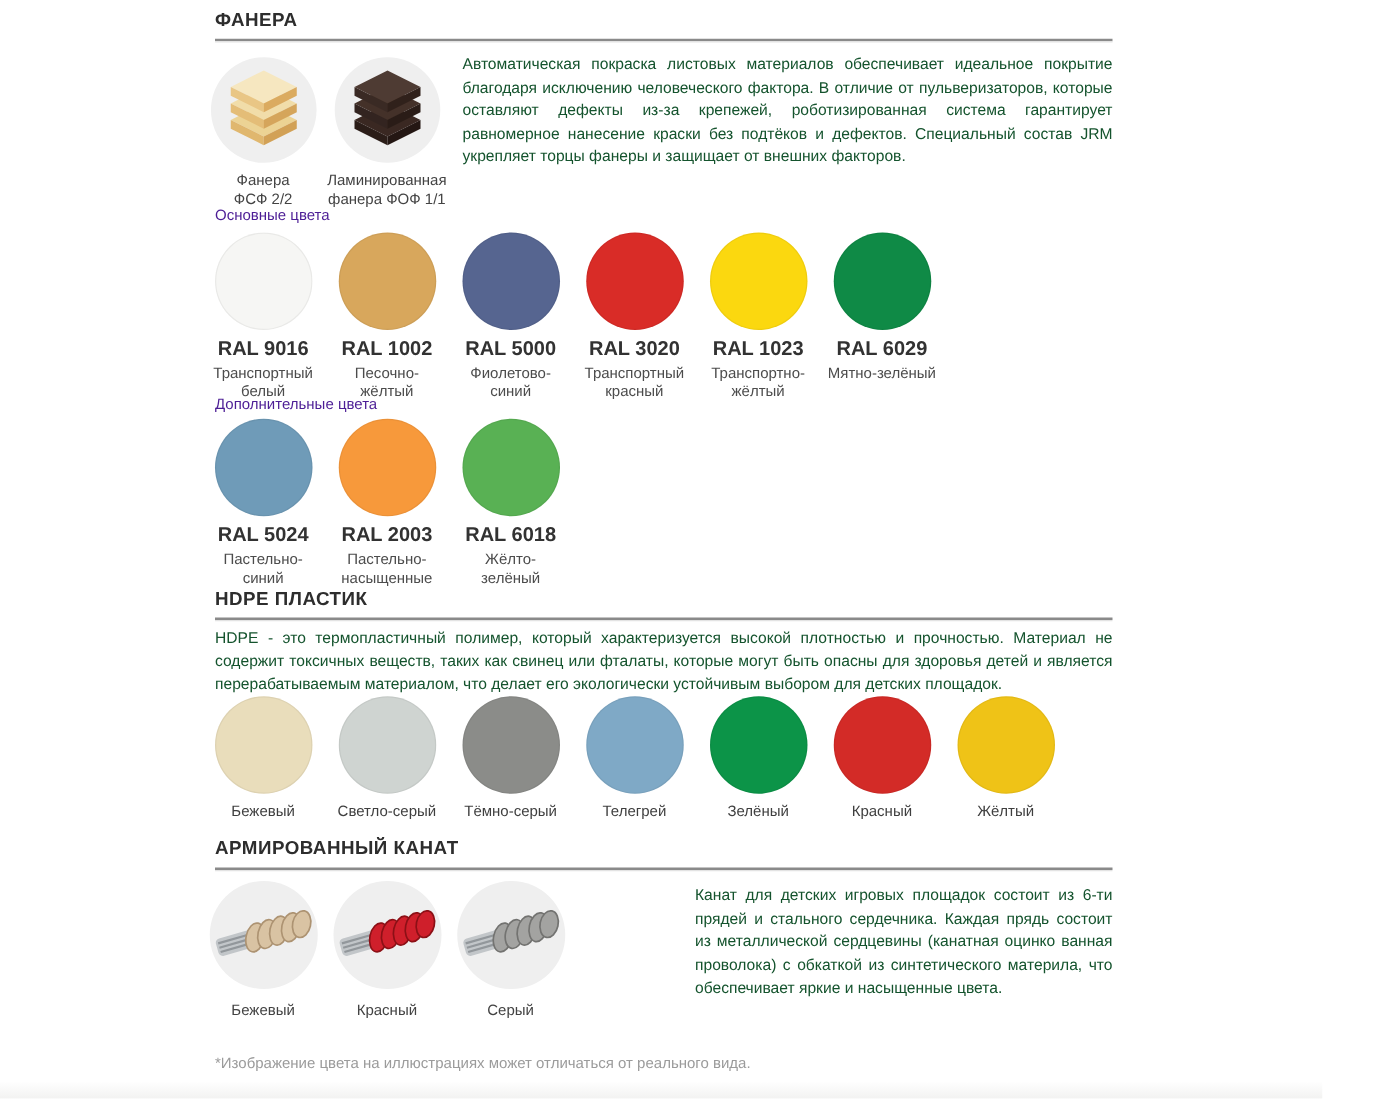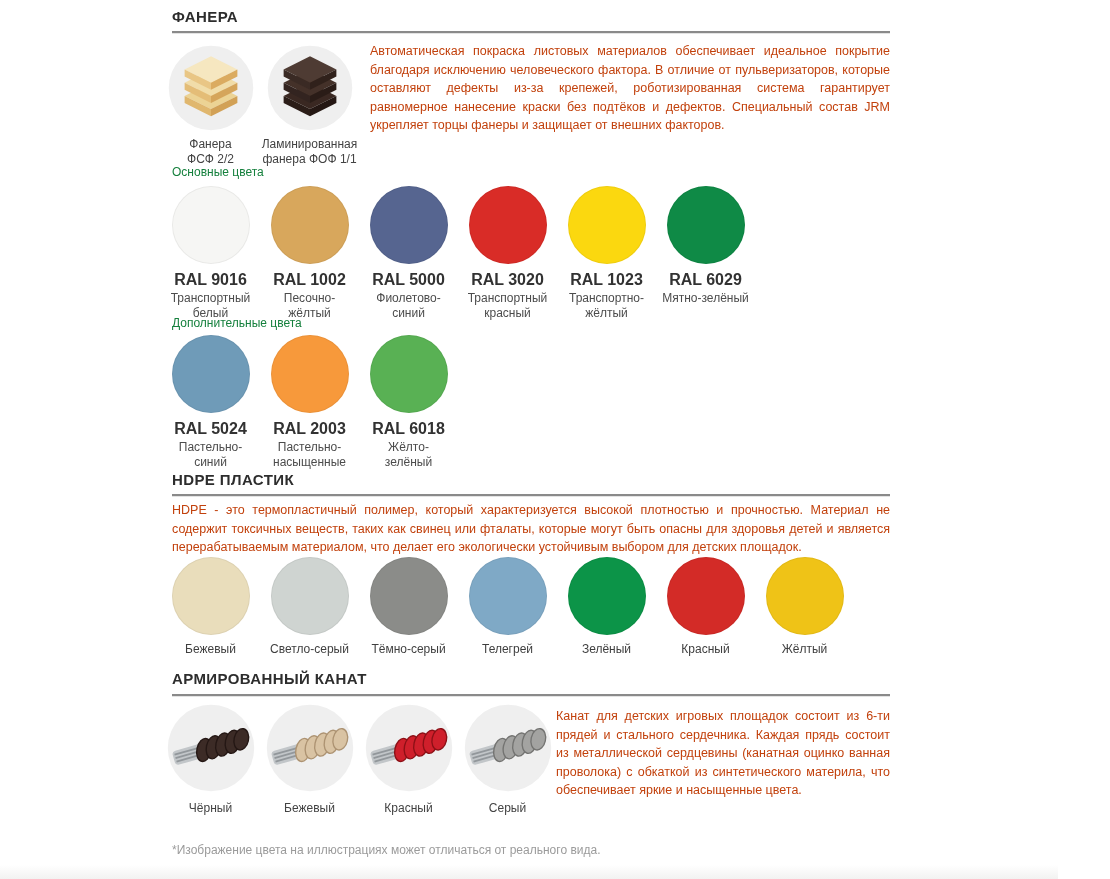--- a/index.html
+++ b/index.html
@@ -4,22 +4,22 @@
 <style>
   html,body{margin:0;padding:0;}
   body{font-family:"Liberation Sans",sans-serif;background:#ffffff;}
   .page{position:relative;width:1058px;height:879px;background:#ffffff;overflow:hidden;}
   .page::after{content:"";position:absolute;left:0;right:0;bottom:0;height:14px;
     background:linear-gradient(to bottom,rgba(255,255,255,0),#f2f2f1);}
   .content{position:absolute;left:172px;top:0;width:718px;height:879px;}
 
   .sec-title{position:absolute;font-size:15px;font-weight:bold;color:#2d2d2d;letter-spacing:.4px;}
   .sec-rule{position:absolute;width:718px;height:0;border-top:2px solid #8a8a8a;border-bottom:1px solid #e3e3e3;}
-  .para{position:absolute;font-size:12.5px;line-height:1.48;color:#c2410c;text-align:justify;}
-  .subtitle{position:absolute;font-size:12px;color:#15803d;}
+  .para{position:absolute;font-size:12.5px;line-height:1.48;color:#14532d;text-align:justify;}
+  .subtitle{position:absolute;font-size:12px;color:#4c1d95;}
 
   .row{position:absolute;left:-11px;display:flex;}
   .col{width:99px;text-align:center;}
 
   .photo-circle{width:88px;height:88px;border-radius:50%;margin:0 auto;display:block;}
   .fig-label{margin-top:5px;font-size:12px;line-height:1.25;color:#434343;}
 
   .swatch-circle{width:78px;height:78px;border-radius:50%;margin:0 auto 7px;
     box-shadow:inset 0 0 0 1px rgba(0,0,0,.05);}
   .swatch-code{font-size:16px;font-weight:bold;color:#323232;margin-bottom:2px;}
@@ -186,37 +186,20 @@
           <div class="swatch-circle" style="background: rgb(239, 195, 23);"></div>
           <div class="hdpe-name">Жёлтый</div>
         </div>
       </div>
 
     <div class="sec-title" style="top:670px;left:0;">АРМИРОВАННЫЙ КАНАТ</div>
     <div class="sec-rule" style="top:694px;"></div>
 
     <div class="row" style="top:703px;">
 
-    <div class="col">
-          <svg class="rope-svg" viewBox="0 0 100 100">
-            <circle cx="50" cy="50" r="48" fill="#efefef"></circle>
-            <g transform="rotate(-16 50 50)">
-              <rect x="7" y="42" width="36" height="16" rx="4" fill="#c2c6c9"></rect>
-              <path d="M9 46 h27 M9 50 h30 M9 54 h27" stroke="#92979b" stroke-width="2" fill="none"></path>
-              <g stroke-width="1.5" fill="#3c2b26" stroke="#241714">
-                <ellipse cx="42" cy="50" rx="8" ry="13" transform="rotate(28 42 50)"></ellipse>
-                <ellipse cx="53" cy="50" rx="8" ry="13" transform="rotate(28 53 50)"></ellipse>
-                <ellipse cx="64" cy="50" rx="8" ry="13" transform="rotate(28 64 50)"></ellipse>
-                <ellipse cx="75" cy="50" rx="8" ry="13" transform="rotate(28 75 50)"></ellipse>
-                <ellipse cx="85" cy="50" rx="8" ry="12" transform="rotate(28 85 50)"></ellipse>
-              </g>
-            </g>
-          </svg>
-          <div class="rope-name">Чёрный</div>
-        </div>
         <div class="col">
           <svg class="rope-svg" viewBox="0 0 100 100">
             <circle cx="50" cy="50" r="48" fill="#efefef"></circle>
             <g transform="rotate(-16 50 50)">
               <rect x="7" y="42" width="36" height="16" rx="4" fill="#c2c6c9"></rect>
               <path d="M9 46 h27 M9 50 h30 M9 54 h27" stroke="#92979b" stroke-width="2" fill="none"></path>
               <g stroke-width="1.5" fill="#d9c3a3" stroke="#ad9372">
                 <ellipse cx="42" cy="50" rx="8" ry="13" transform="rotate(28 42 50)"></ellipse>
                 <ellipse cx="53" cy="50" rx="8" ry="13" transform="rotate(28 53 50)"></ellipse>
                 <ellipse cx="64" cy="50" rx="8" ry="13" transform="rotate(28 64 50)"></ellipse>

